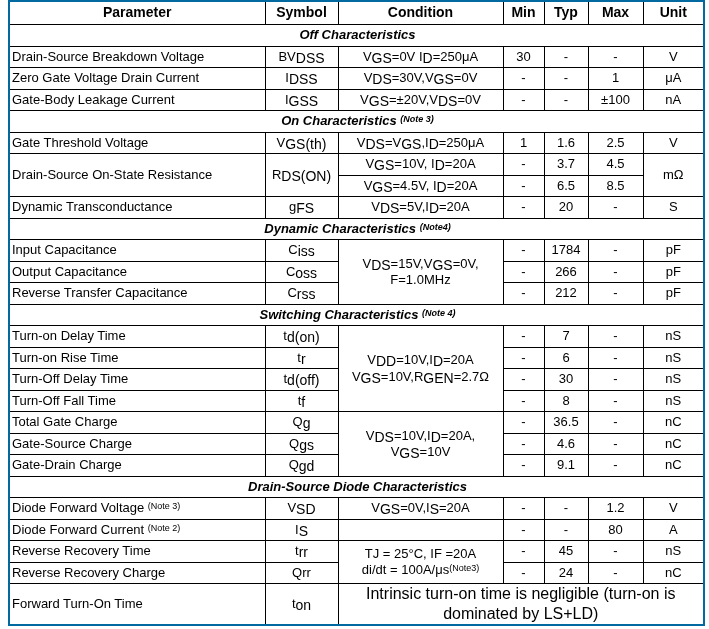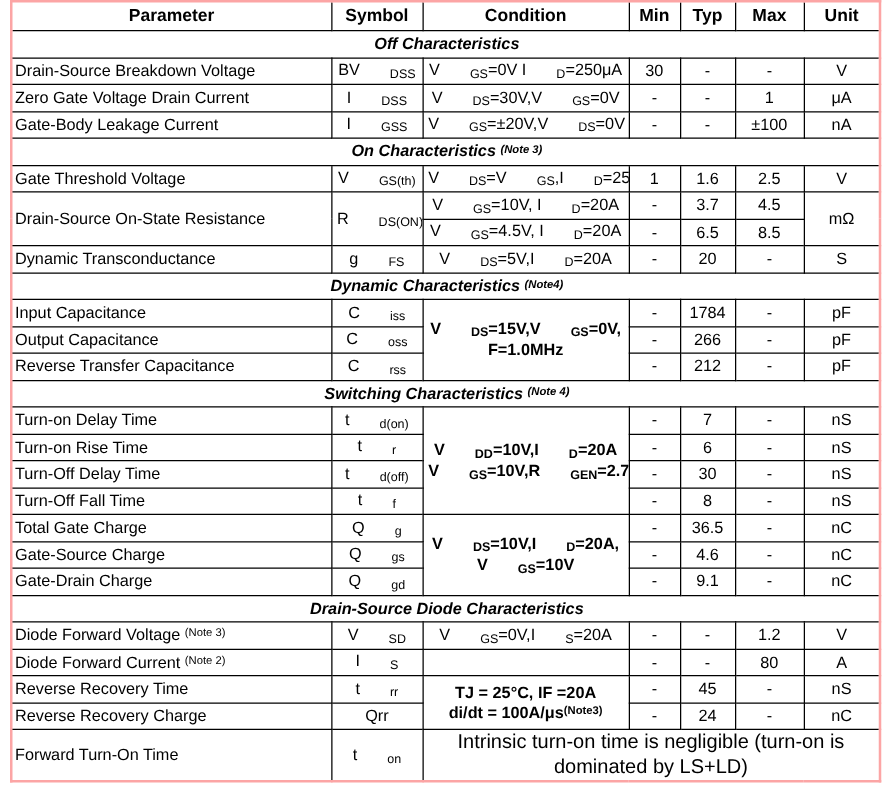--- a/index.html
+++ b/index.html
@@ -12,21 +12,21 @@
   .page{position:relative;width:709px;height:629px;background:#fff;}
   .doc-title{
     margin:2px 0 3px 8px;
     font-size:15px;font-weight:bold;letter-spacing:0;
     white-space:nowrap;
   }
   .doc-title sub{font-size:10px;font-weight:bold;vertical-align:-2px;}
   table.ec-table{
     table-layout:fixed;border-collapse:collapse;
     margin-left:8px;width:695px;
-    border:2px solid #fca5a5;
+    border:2px solid #0369a1;
   }
   col.c-param{width:256px;}
   col.c-symbol{width:73px;}
   col.c-cond{width:165px;}
   col.c-min{width:41px;}
   col.c-typ{width:44px;}
   col.c-max{width:55px;}
   col.c-unit{width:61px;}
   th,td{
     border:1px solid #000;
@@ -35,23 +35,23 @@
     padding:0 4px;
     overflow:hidden;
     line-height:1.25;
   }
   th{height:22px;font-size:14px;font-weight:bold;text-align:center;padding:0 2px;}
   td{height:20.5px;text-align:center;}
   td.col-param{text-align:left;padding-left:2px;}
   tr.section-row td{
     text-align:center;font-weight:bold;padding-left:6px;font-size:13px;font-style:italic;
   }
-  td sub{font-size:10px;vertical-align:-2px;line-height:1;letter-spacing:0;margin-left:24px;}
+  td sub{font-size:14px;vertical-align:-2px;line-height:1;letter-spacing:0;}
   td sup{font-size:9px;vertical-align:3px;line-height:1;}
-  td .cell-line{display:block;text-align:center;font-weight:bold;}
+  td .cell-line{display:block;text-align:center;}
   td.span-wide{font-size:16px;padding:0 3px;}
 </style>
 </head>
 <body>
 
 <div class="page">
 
   <table class="ec-table">
     <colgroup>
       <col class="c-param">

